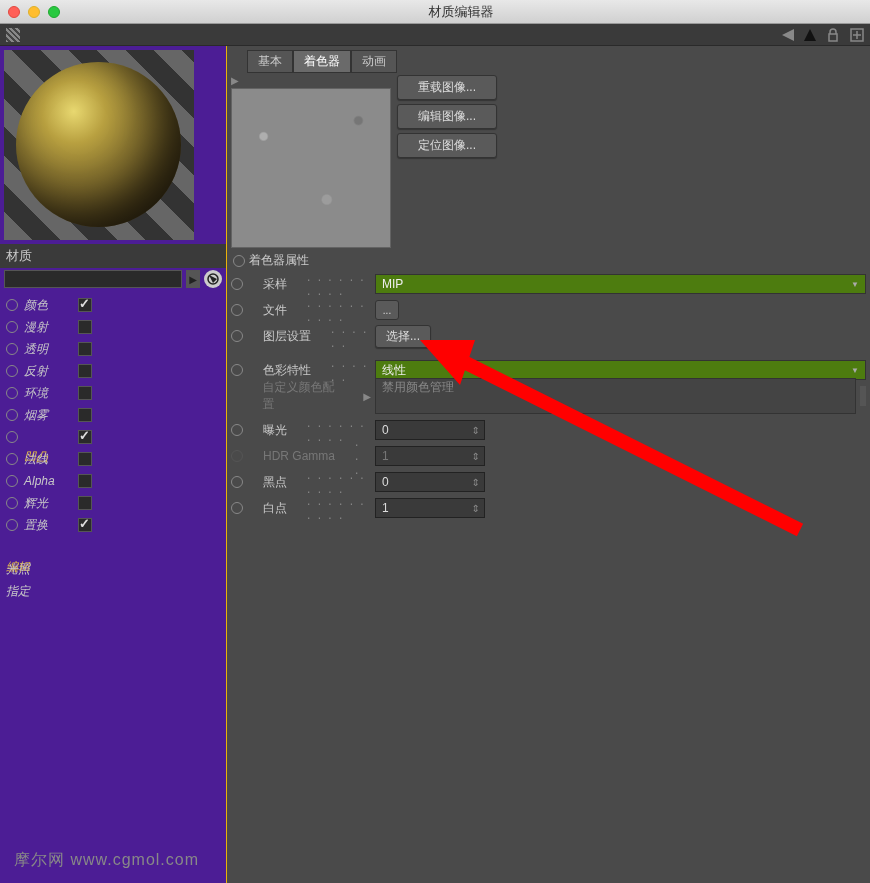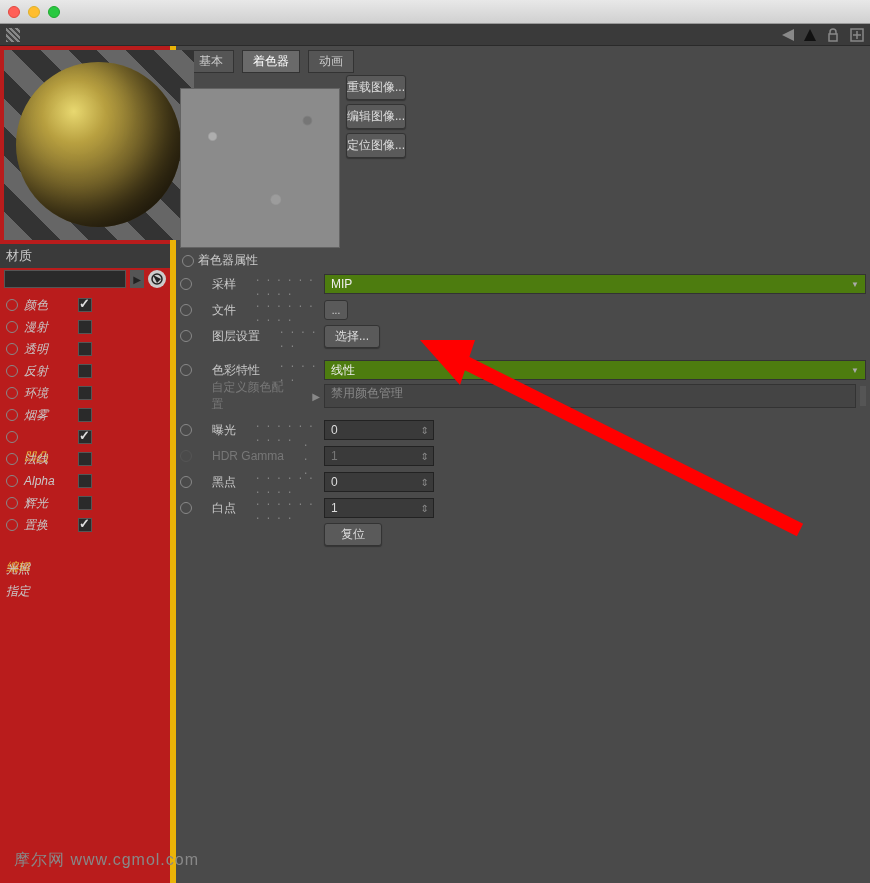--- a/index.html
+++ b/index.html
@@ -10,70 +10,71 @@
 .tl.red { background: #ff5f57; border: 1px solid #e04940; }
 .tl.yel { background: #ffbd2e; border: 1px solid #deb02a; }
 .tl.grn { background: #28c940; border: 1px solid #1fa82f; }
 .title { flex: 1; text-align: center; color: #333; font-size: 13px; }
 .toolbar { height: 22px; background: #3a3a3a; display: flex; align-items: center; padding: 0 6px; border-bottom: 1px solid #2a2a2a; justify-content: space-between; }
 .grid-icon { width: 14px; height: 14px; background: repeating-linear-gradient(45deg,#888 0 2px,#444 2px 4px); }
 .toolbar-right { display:flex; gap:10px; align-items:center; }
 .arrow-icon { width:0;height:0;border-top:6px solid transparent;border-bottom:6px solid transparent;border-right:12px solid #888; }
 .arrow-icon2 { width:0;height:0;border-left:6px solid transparent;border-right:6px solid transparent;border-bottom:12px solid #111; }
 .main { display: flex; height: calc(100% - 46px); }
-.left { width: 176px; background: #b91c1c; border-right: 6px solid #eab308; }
+.left { width: 227px; background: #4c1d95; border-right: 1px solid #eab308; }
 .preview { width: 190px; height: 190px; margin: 4px; background: repeating-linear-gradient(45deg,#666 0 20px,#333 20px 40px); position:relative; }
 .sphere { width:165px;height:165px;border-radius:50%;position:absolute;top:12px;left:12px; background: radial-gradient(circle at 35% 30%, #e8d870 0%, #b8a040 20%, #8a7630 40%, #5a4a20 70%, #2a2010 100%); box-shadow: inset -20px -20px 40px rgba(0,0,0,0.6); }
 .mat-label { background: #3a3a3a; padding: 3px 6px; font-size: 13px; }
 .mat-row { display:flex; align-items:center; padding:2px 4px; gap:4px; }
 .mat-field { flex:1; height:18px; background:#2a2a2a; border:1px solid #555; }
 .mat-arrow { width:14px;height:18px;background:#555;display:flex;align-items:center;justify-content:center;font-size:10px;color:#222; }
 .mat-eye { width:18px;height:18px;border-radius:50%;background:#ccc;display:flex;align-items:center;justify-content:center; }
 .channels { padding: 4px 0; }
 .ch { display:flex; align-items:center; padding:2px 6px; gap:6px; height:22px; }
 .ch.indent { }
 .radio { width:12px;height:12px;border:1.5px solid #888;border-radius:50%;flex-shrink:0; }
 .ch-label { flex:0 0 48px; font-size:12px;font-style:italic; }
 .chk { width:14px;height:14px;background:#2a2a2a;border:1px solid #555; position:relative;flex-shrink:0; }
 .chk.on::after { content:"✓"; position:absolute; top:-3px; left:0; color:#ddd; font-size:13px; font-weight:bold; }
 .right { flex:1; background:#4a4a4a; padding:4px; overflow:hidden; }
-.tabs { display:flex; gap:8px; margin-bottom:2px; margin-left:8px; }
+.tabs { display:flex; gap:0; margin-bottom:2px; margin-left:16px; }
 .tab { padding:2px 10px; background:#555; border:1px solid #333; font-size:12px; color:#ccc; }
 .tab.active { background:#6a6a6a; color:#fff; }
 .shader-row { display:flex; gap:6px; margin-bottom:4px; }
 .tex-preview { width:160px;height:160px;border:1px solid #666; background:#888; background-image: radial-gradient(circle at 20% 30%, #aaa 2%, transparent 3%), radial-gradient(circle at 60% 70%, #999 3%, transparent 4%), radial-gradient(circle at 80% 20%, #777 2%, transparent 3%); background-color:#8a8a8a; filter:contrast(1.1); }
 .tex-btns { display:flex; flex-direction:column; gap:4px; }
-.btn { background:#5a5a5a; border:1px solid #333; border-radius:3px; padding:3px 0; color:#ddd; font-size:12px; cursor:pointer; box-shadow:0 1px 1px rgba(0,0,0,0.3); }
+.btn { background:#5a5a5a; border:1px solid #333; border-radius:3px; padding:3px 20px; color:#ddd; font-size:12px; cursor:pointer; box-shadow:0 1px 1px rgba(0,0,0,0.3); }
 .section-hdr { font-size:12px; margin:4px 0 2px 2px; color:#ccc; display:flex; align-items:center; gap:4px; }
 .prop-row { display:flex; align-items:center; height:26px; gap:4px; }
 .prop-label { width:140px; display:flex; align-items:center; gap:20px; font-size:12px; }
 .prop-label .dots { flex:1; overflow:hidden; color:#888; letter-spacing:2px; }
 .arrow-r { color:#888; font-size:10px; }
 .dropdown { flex:1; background:#4d7c0f; border:1px solid #333; height:20px; display:flex; align-items:center; padding:0 6px; position:relative; font-size:12px; color:#eee; }
 .dropdown::after { content:"▼"; position:absolute; right:6px; font-size:8px; color:#aaa; }
 .textfield { flex:1; background:#3a3a3a; border:1px solid #222; height:20px; padding:0 6px; font-size:11px; color:#ddd; overflow:hidden; white-space:nowrap; }
 .browse { width:24px;height:20px;background:#5a5a5a;border:1px solid #333;border-radius:3px;display:flex;align-items:center;justify-content:center;font-size:10px;color:#ddd; }
 .spinner { width:110px; background:#3a3a3a; border:1px solid #222; height:20px; display:flex; align-items:center; padding:0 6px; position:relative; font-size:12px; color:#ddd; }
 .spinner::after { content:"⇕"; position:absolute; right:4px; font-size:10px; color:#888; }
-.disabled-field { flex:1; background:#444; border:1px solid #333; height:24px; padding:0 6px; font-size:12px; color:#888; position:relative; }
+.disabled-field { flex:1; background:#444; border:1px solid #333; height:36px; padding:0 6px; font-size:12px; color:#888; position:relative; }
 .disabled-bar { width:6px; height:20px; background:#555; }
 .highlight { color:#e8c040;margin-top:40px; }
 .dim { color:#777; }
 .watermark { position:absolute; left:14px; bottom:12px; color:#888; font-size:16px; letter-spacing:1px; }
 .red-arrow { position:absolute; pointer-events:none; }
 </style>
 </head>
 <body>
 
 <div class="titlebar">
   <div class="traffic">
     <div class="tl red"></div>
     <div class="tl yel"></div>
     <div class="tl grn"></div>
   </div>
+  <div class="title">材质编辑器</div>
 </div>
 
 <div class="toolbar">
   <div class="grid-icon"></div>
   <div class="toolbar-right">
     <div class="arrow-icon"></div>
     <div class="arrow-icon2"></div>
     <svg width="14" height="14">
         <rect x="3" y="6" width="8" height="7" fill="none" stroke="#888" stroke-width="1.5"></rect>
         <path d="M4 6 V4 a3 3 0 0 1 6 0 V6" fill="none" stroke="#888" stroke-width="1.5"></path>
@@ -284,24 +285,20 @@
       <div class="prop-label">
           <span class="radio"></span>
           <span>白点</span>
           <span class="dots">. . . . . . . . . .</span>
         </div>
       <div class="spinner">
           <span>1</span>
         </div>
     </div>
 
-    <div class="prop-row">
-      <div class="prop-label"></div>
-      <button class="btn" style="padding:2px 16px">复位</button>
-    </div>
   </div>
 </div>
 
 <svg class="red-arrow" style="left:420px;top:330px;" width="400" height="220">
   <line x1="380" y1="200" x2="30" y2="25" stroke="#ff0000" stroke-width="14"></line>
   <polygon points="0,10 55,10 40,55" fill="#ff0000"></polygon>
 </svg>
 
 <div class="watermark">摩尔网 www.cgmol.com</div>
 

